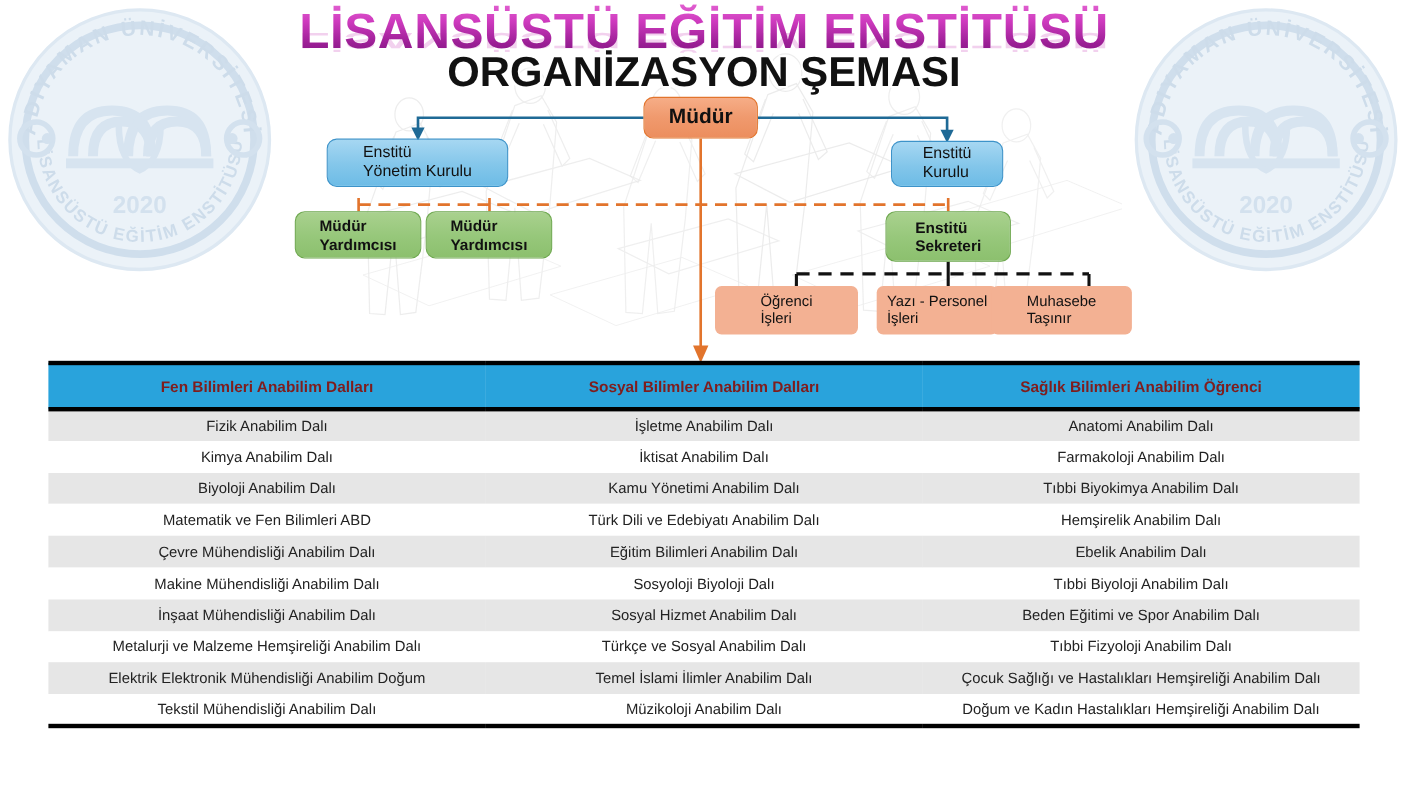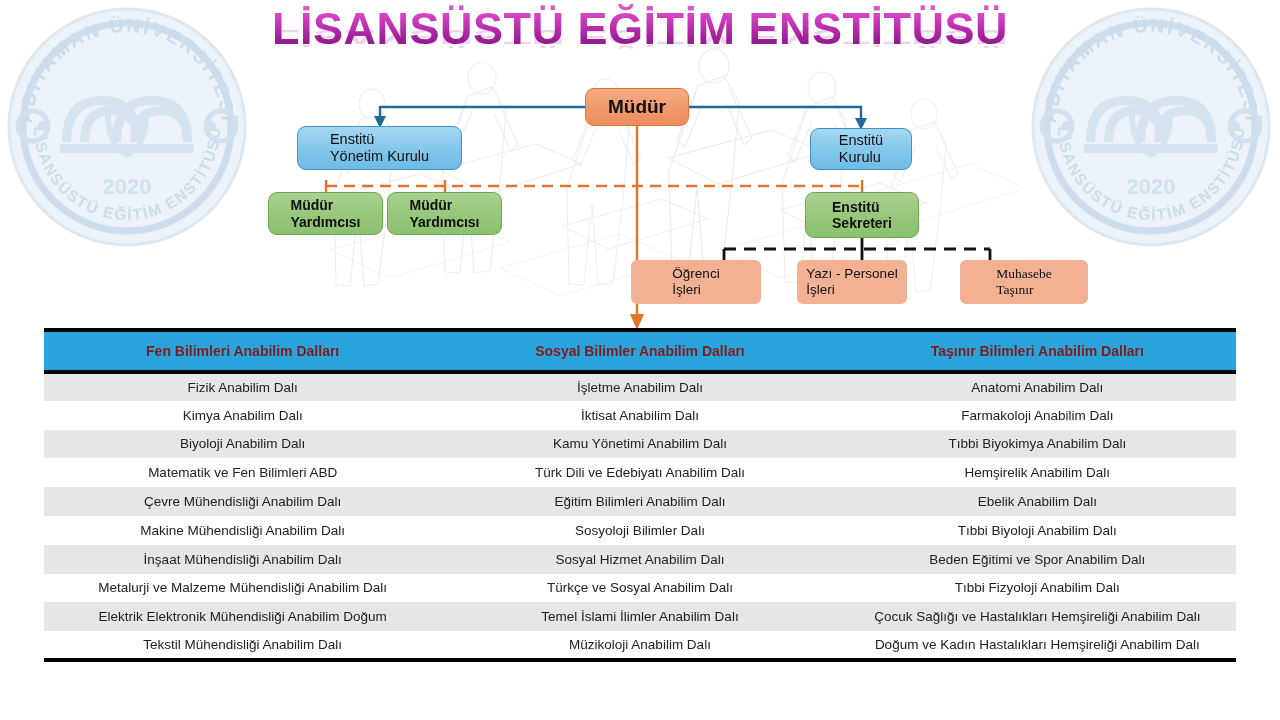--- a/index.html
+++ b/index.html
@@ -83,23 +83,23 @@
     background: linear-gradient(180deg,#a9d18e 0%,#96c77a 55%,#8cc06e 100%);
     font-size: 14px; font-weight: bold;
   }
   .node-green.my1 { left: 268px; top: 192px; width: 115px; height: 43px; }
   .node-green.my2 { left: 387px; top: 192px; width: 115px; height: 43px; }
   .node-green.es  { left: 805px; top: 192px; width: 114px; height: 46px; }
   .node-salmon {
     background: #f3b193; border: none; border-radius: 6px;
     font-size: 13.5px; font-weight: normal; height: 44px;
   }
-  .node-salmon.oi { left: 631px; top: 260px; width: 130px; }
+  .node-salmon.oi { left: 650px; top: 260px; width: 130px; }
   .node-salmon.yp { left: 797px; top: 260px; width: 110px; }
-  .node-salmon.mt { left: 960px; top: 260px; width: 128px; font-family: Liberation Serif, serif; }
+  .node-salmon.mt { left: 901px; top: 260px; width: 128px; }
   .node span { display: block; }
 
   
   .tbl-wrap { position: absolute; left: 44px; top: 328px; width: 1192px; }
   table.org-tbl { border-collapse: collapse; width: 1192px; table-layout: fixed; }
   table.org-tbl thead th {
     background: #29a3dc;
     color: #7f1d1d;
     font-size: 14px; font-weight: bold;
     height: 42px;
@@ -231,20 +231,21 @@
     </g>
     <text x="125" y="192" text-anchor="middle" font-family="Liberation Sans, sans-serif" font-size="22" font-weight="bold" fill="#d3e1ee">2020</text>
     <circle cx="31" cy="124" r="15" fill="none" stroke="#d3e1ee" stroke-width="5"></circle>
     <circle cx="41" cy="124" r="5" fill="#d3e1ee"></circle>
     <circle cx="219" cy="124" r="15" fill="none" stroke="#d3e1ee" stroke-width="5"></circle>
     <circle cx="209" cy="124" r="5" fill="#d3e1ee"></circle>
   </svg>
 
   <div class="title-reflect">LİSANSÜSTÜ EĞİTİM ENSTİTÜSÜ</div>
   <div class="title-main">LİSANSÜSTÜ EĞİTİM ENSTİTÜSÜ</div>
+  <div class="title-sub">ORGANİZASYON ŞEMASI</div>
 
   <svg class="connectors">
 
     <g stroke="#1f6a96" stroke-width="2.4" fill="none">
       <path d="M585 107 L380 107 L380 120"></path>
       <path d="M689 107 L861 107 L861 122"></path>
     </g>
     <polygon points="380,128 374,116 386,116" fill="#1f6a96"></polygon>
     <polygon points="861,130 855,118 867,118" fill="#1f6a96"></polygon>
 
@@ -334,21 +335,21 @@
       <span>Taşınır</span>
     </div>
   </div>
 
   <div class="tbl-wrap">
     <table class="org-tbl">
       <thead>
         <tr>
           <th>Fen Bilimleri Anabilim Dalları</th>
           <th>Sosyal Bilimler Anabilim Dalları</th>
-          <th>Taşınır Bilimleri Anabilim Dalları</th>
+          <th>Sağlık Bilimleri Anabilim Öğrenci</th>
         </tr>
       </thead>
       <tbody id="tbl-body">
           <tr>
             <td>Fizik Anabilim Dalı</td>
             <td>İşletme Anabilim Dalı</td>
             <td>Anatomi Anabilim Dalı</td>
           </tr>
           <tr>
             <td>Kimya Anabilim Dalı</td>
@@ -365,30 +366,30 @@
             <td>Türk Dili ve Edebiyatı Anabilim Dalı</td>
             <td>Hemşirelik Anabilim Dalı</td>
           </tr>
           <tr>
             <td>Çevre Mühendisliği Anabilim Dalı</td>
             <td>Eğitim Bilimleri Anabilim Dalı</td>
             <td>Ebelik Anabilim Dalı</td>
           </tr>
           <tr>
             <td>Makine Mühendisliği Anabilim Dalı</td>
-            <td>Sosyoloji Bilimler Dalı</td>
+            <td>Sosyoloji Biyoloji Dalı</td>
             <td>Tıbbi Biyoloji Anabilim Dalı</td>
           </tr>
           <tr>
             <td>İnşaat Mühendisliği Anabilim Dalı</td>
             <td>Sosyal Hizmet Anabilim Dalı</td>
             <td>Beden Eğitimi ve Spor Anabilim Dalı</td>
           </tr>
           <tr>
-            <td>Metalurji ve Malzeme Mühendisliği Anabilim Dalı</td>
+            <td>Metalurji ve Malzeme Hemşireliği Anabilim Dalı</td>
             <td>Türkçe ve Sosyal Anabilim Dalı</td>
             <td>Tıbbi Fizyoloji Anabilim Dalı</td>
           </tr>
           <tr>
             <td>Elektrik Elektronik Mühendisliği Anabilim Doğum</td>
             <td>Temel İslami İlimler Anabilim Dalı</td>
             <td>Çocuk Sağlığı ve Hastalıkları Hemşireliği Anabilim Dalı</td>
           </tr>
           <tr>
             <td>Tekstil Mühendisliği Anabilim Dalı</td>

